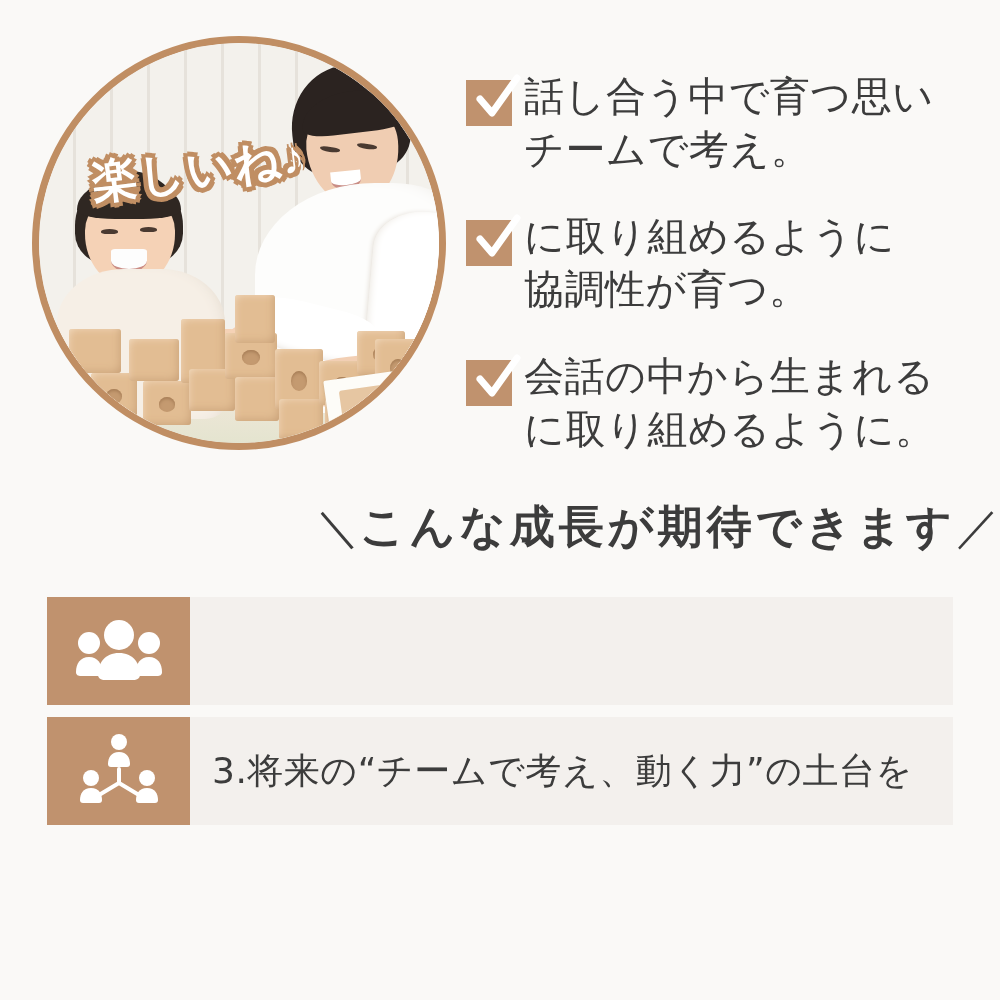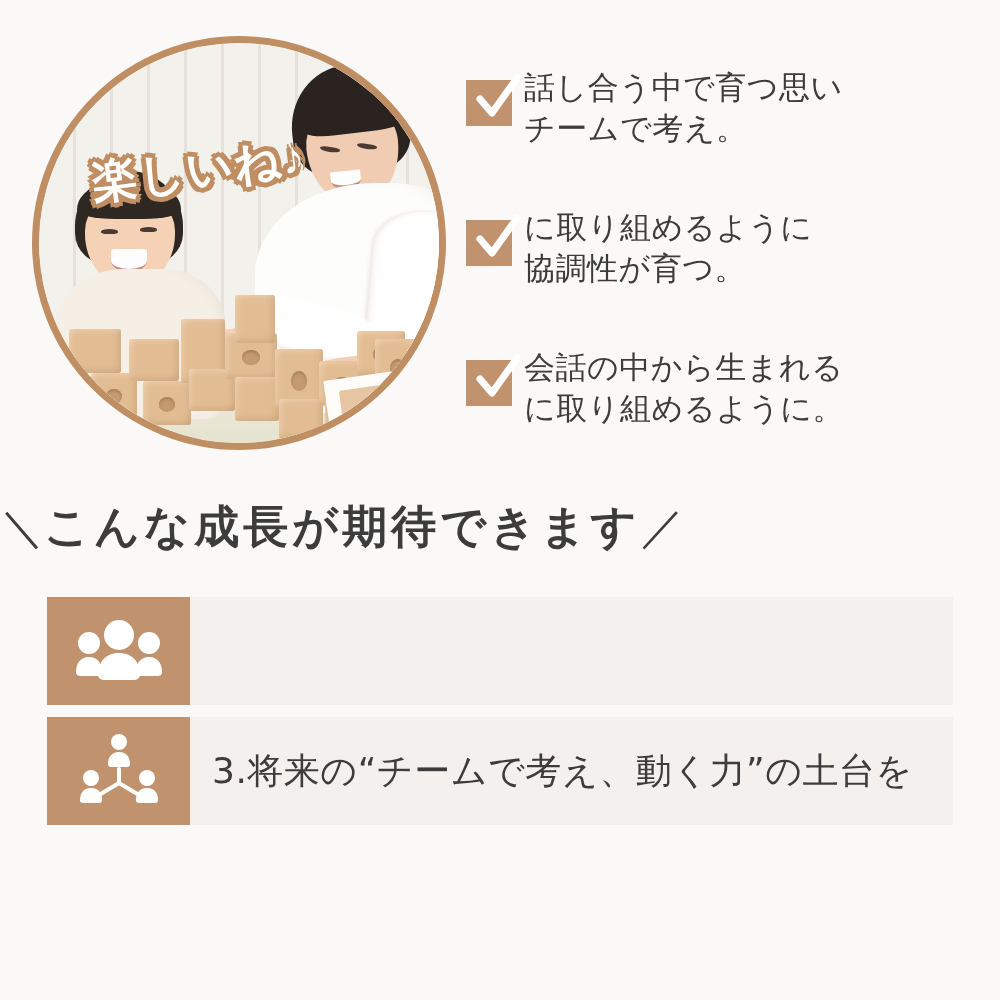--- a/index.html
+++ b/index.html
@@ -294,34 +294,34 @@
   }
   .check-box svg {
     position: absolute;
     left: 5px;
     top: -8px;
     width: 52px;
     height: 54px;
     overflow: visible;
   }
   .check-text {
-    font-size: 31px;
+    font-size: 40px;
     line-height: 1.32;
     color: #3c3c3c;
     letter-spacing: 0.5px;
-    font-family: Liberation Mono, monospace;
+    font-family: Liberation Sans, sans-serif;
   }
 
   
   .section-heading {
     position: absolute;
     left: 0;
     top: 497px;
     width: 1000px;
-    text-align: left;
+    text-align: right;
     font-size: 45px;
     font-weight: bold;
     color: #3c3c3c;
     letter-spacing: 4px;
     font-family: "DejaVu Sans", "Liberation Sans", sans-serif;
     white-space: nowrap;
   }
   .heading-slash {
     display: inline-block;
     font-weight: normal;

